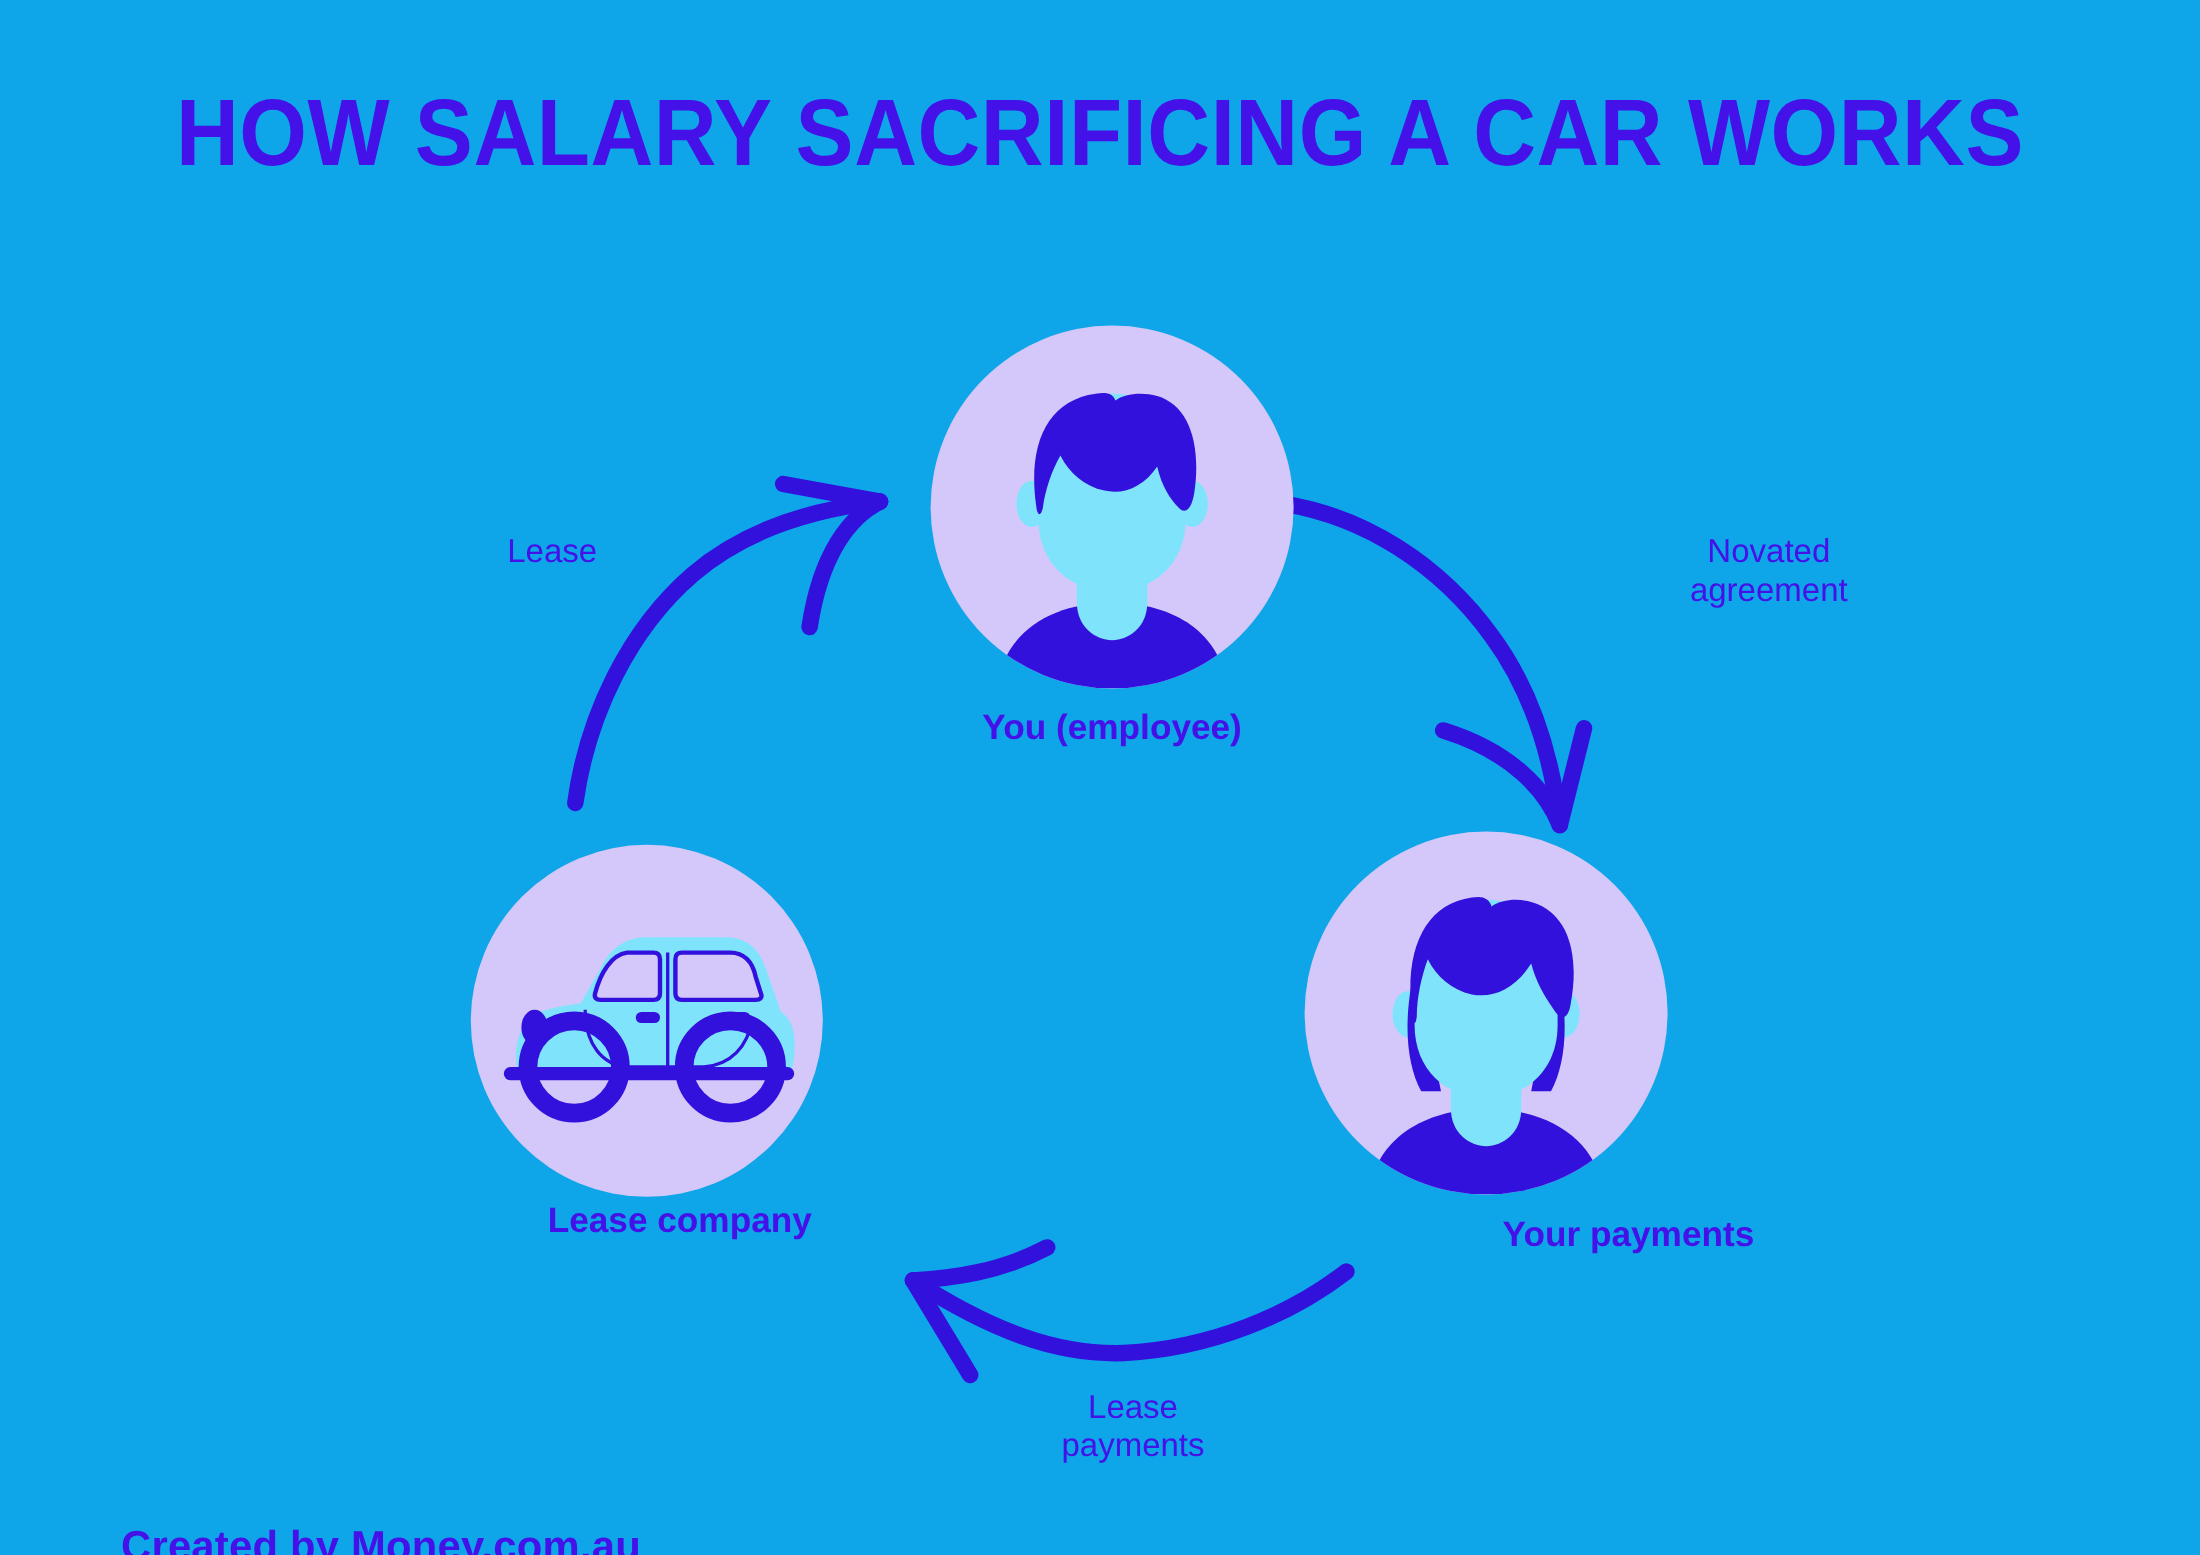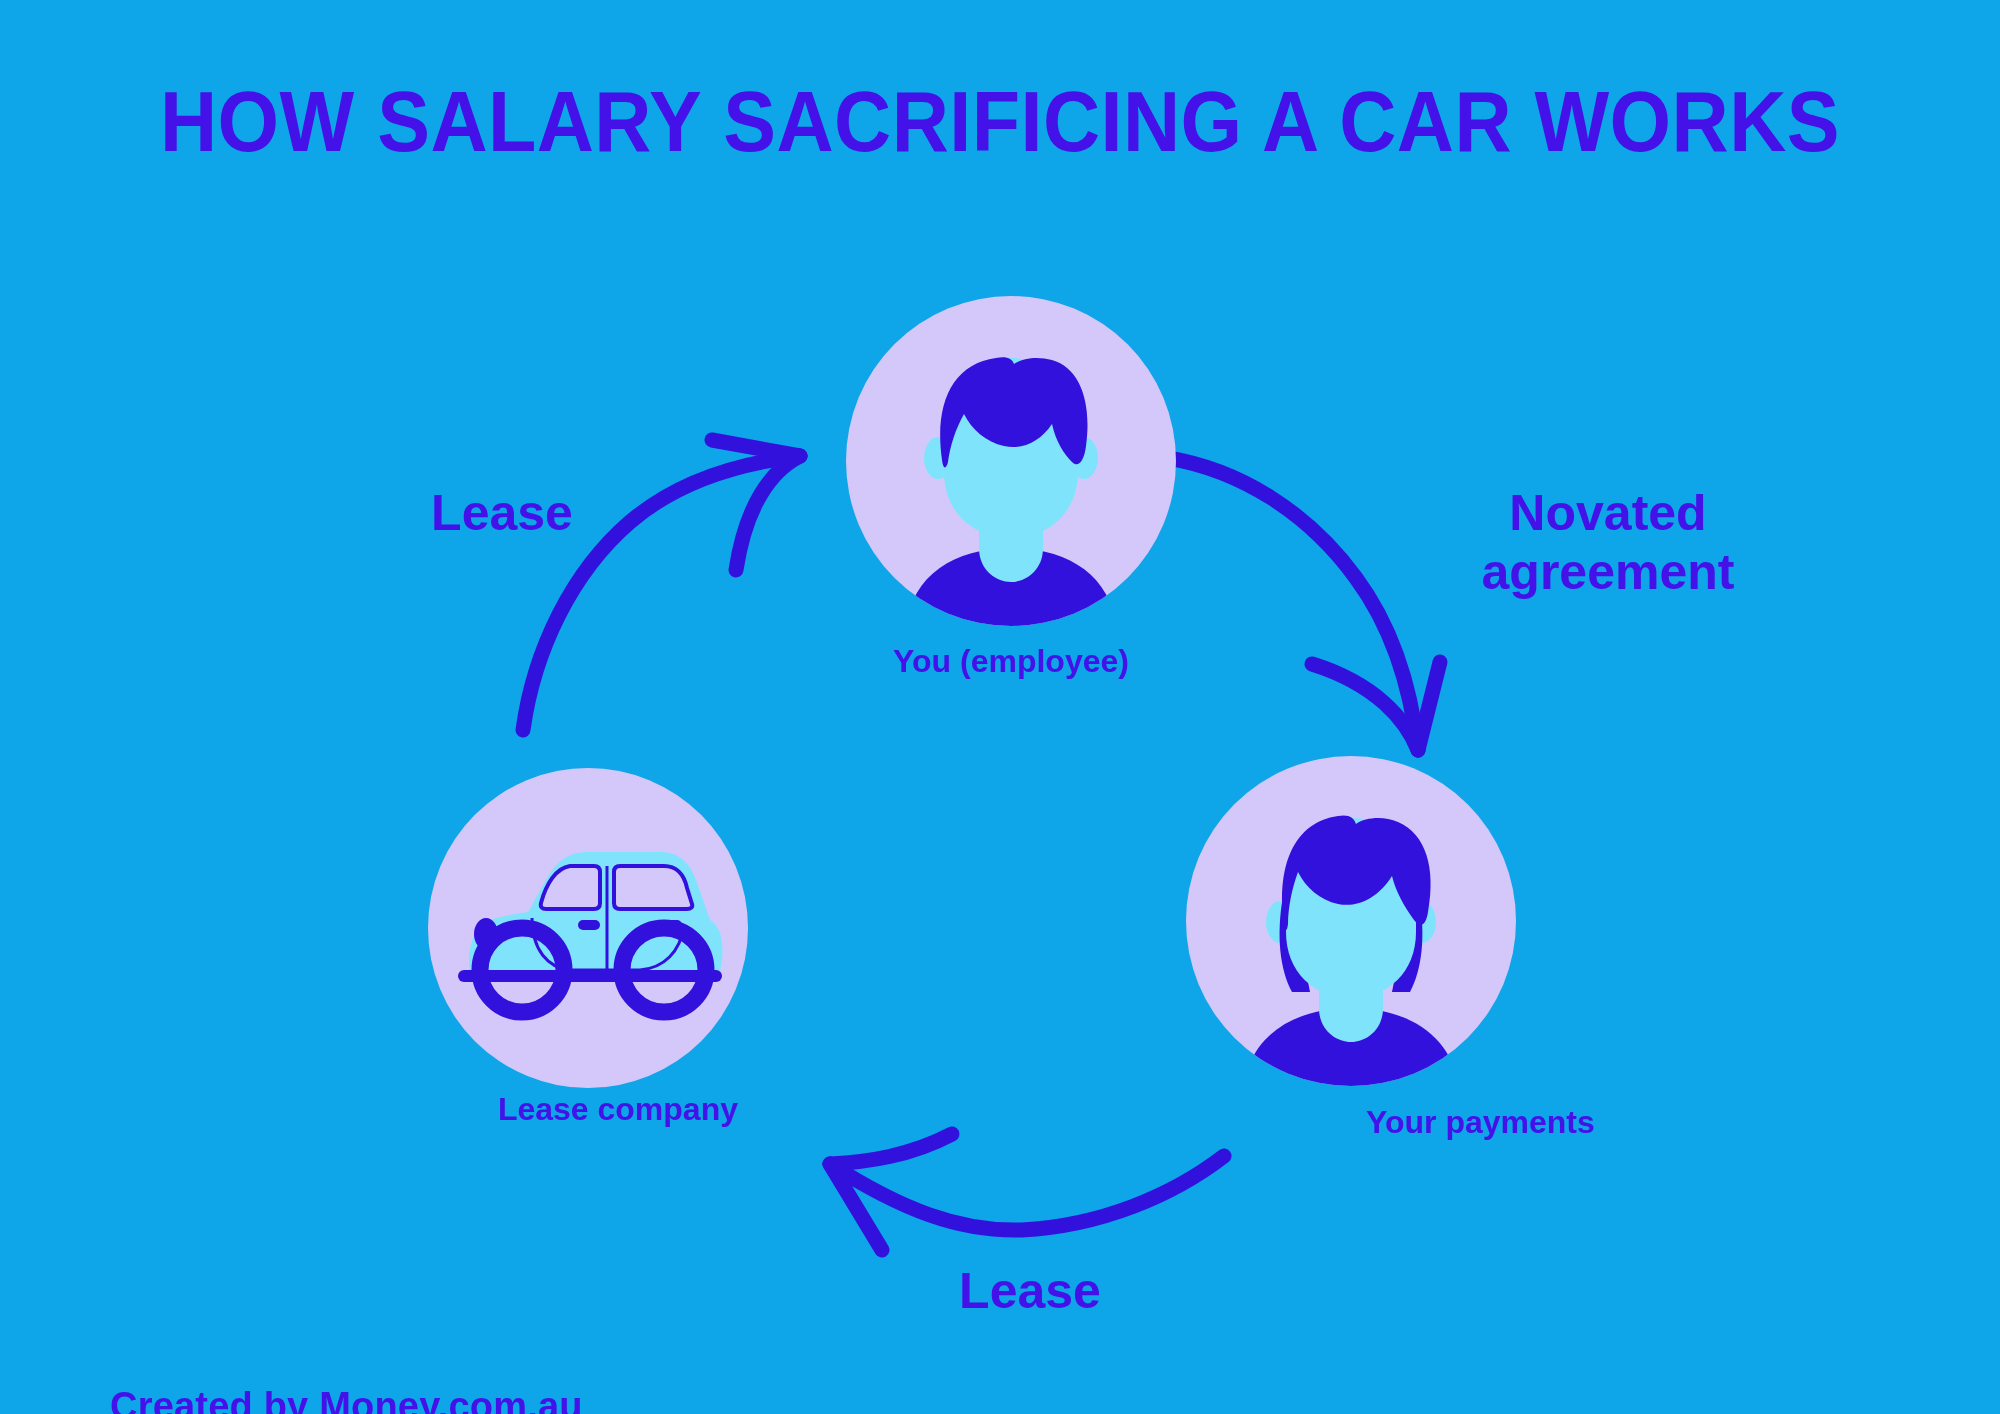--- a/index.html
+++ b/index.html
@@ -67,22 +67,22 @@
   #node-employer .node-label { left: 180px; top: 349px; text-align: left; width: 400px; }
 
   #node-lease { left: 428px; top: 768px; }
   #node-lease .node-circle { width: 320px; height: 320px; }
   #node-lease .node-label { left: -320px; top: 324px; text-align: right; width: 630px; }
 
   
   .conn-label {
     position: absolute;
     color: #4411e8;
-    font-weight: 700;
-    font-size: 50px;
+    font-weight: 400;
+    font-size: 30px;
     line-height: 1.18;
   }
   #label-lease-contract { left: 372px; top: 484px; width: 260px; text-align: center; }
   #label-novated        { left: 1458px; top: 484px; width: 300px; text-align: center; }
   #label-lease-payments { left: 900px; top: 1262px; width: 260px; text-align: center; }
 
   
   .arrow-svg {
     position: absolute;
     overflow: visible;
@@ -231,17 +231,18 @@
     <div>Lease</div>
   </div>
 
   <div class="conn-label" id="label-novated">
     <div>Novated</div>
     <div>agreement</div>
   </div>
 
   <div class="conn-label" id="label-lease-payments">
     <div>Lease</div>
+    <div>payments</div>
   </div>
 
   <div class="footer">Created by Money.com.au</div>
 
 </div>
 
 </body></html>

